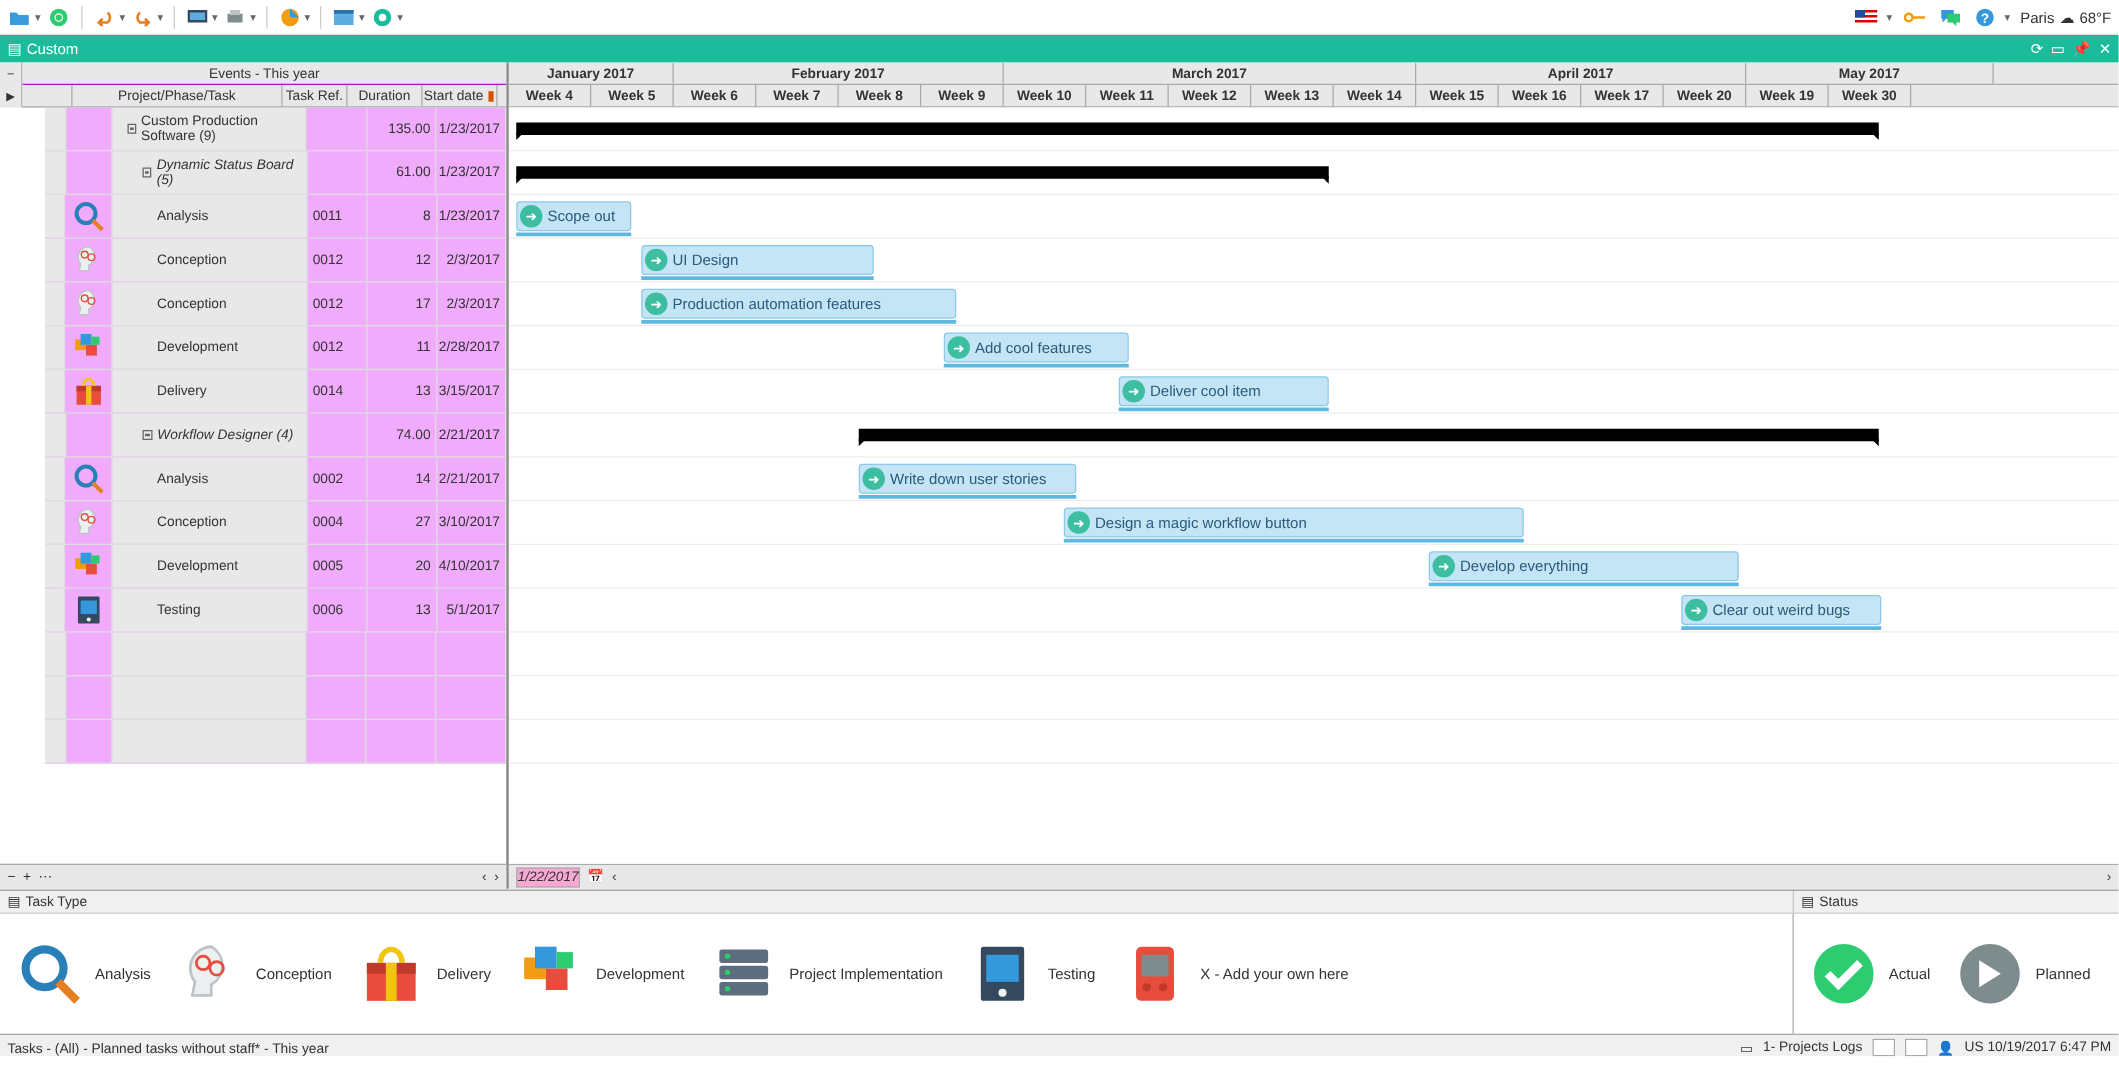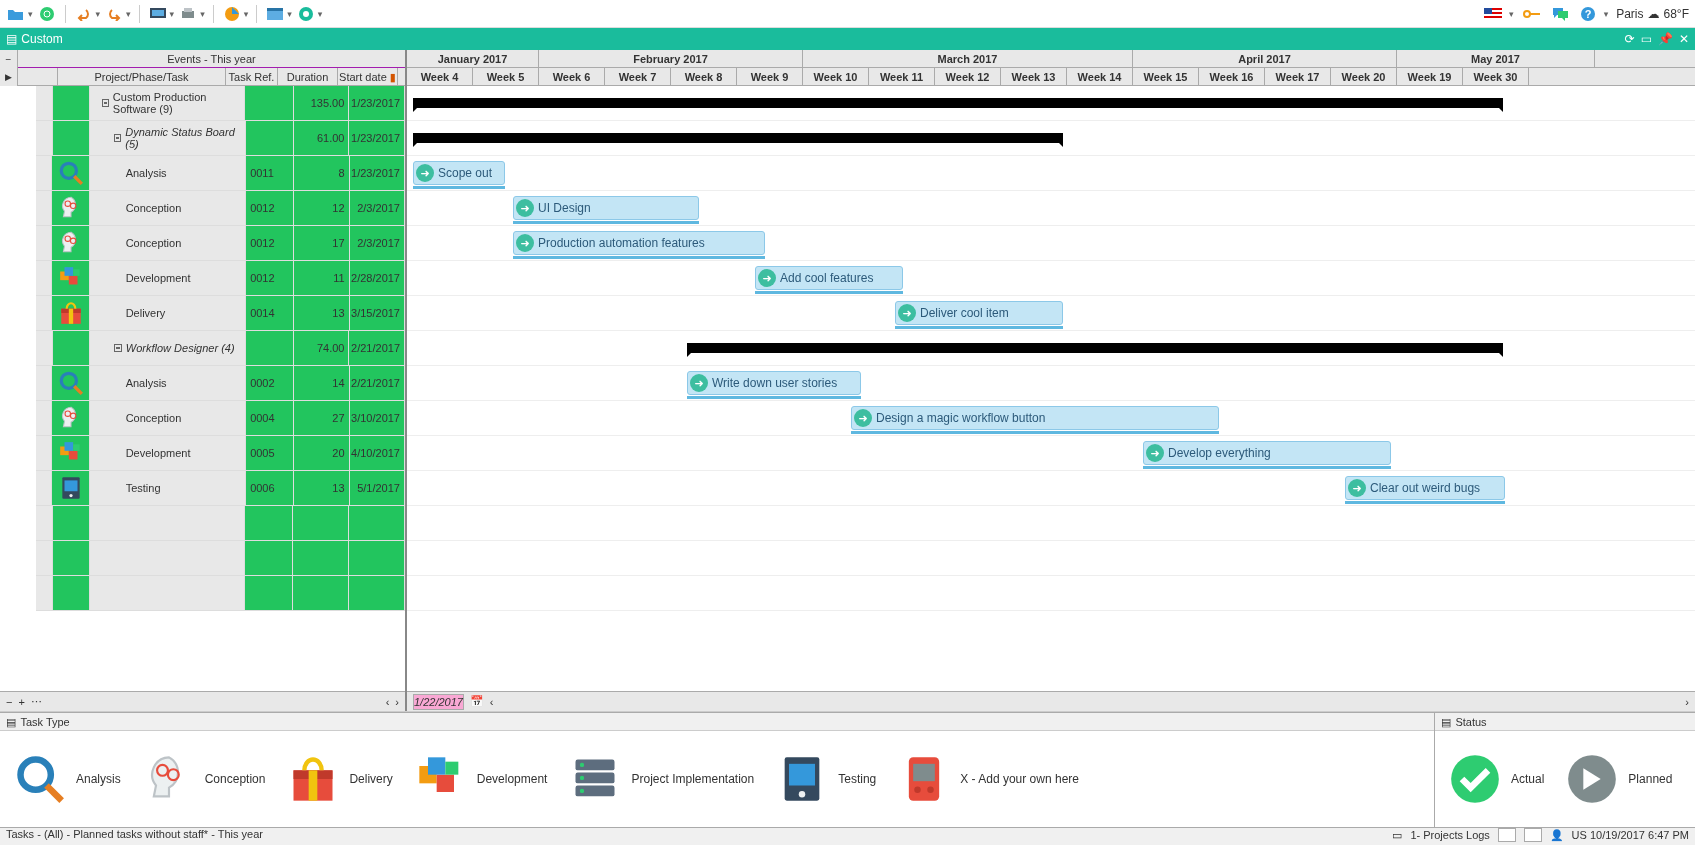--- a/index.html
+++ b/index.html
@@ -23,21 +23,21 @@
 .events-header { height: 18px; background: #e8e8e8; border-bottom: 1px solid #a21caf; text-align: center; font-size: 11px; line-height: 18px; }
 .col-headers { height: 18px; background: #e8e8e8; border-bottom: 1px solid #aaa; display: flex; }
 .col-headers > div { border-right: 1px solid #aaa; font-size: 11px; line-height: 18px; text-align: center; }
 .col-marker { width: 18px; background: #e8e8e8; border-right: 1px solid #aaa; }
 .col-icon { width: 40px; }
 .col-name { width: 168px; }
 .col-ref { width: 52px; }
 .col-dur { width: 60px; }
 .col-start { width: 60px; }
 .grid-body { flex: 1; overflow: hidden; }
-.grid-row { height: 35px; display: flex; border-bottom: 1px solid #ddd; background: #22c55e; margin-left: 36px; }
+.grid-row { height: 35px; display: flex; border-bottom: 1px solid #ddd; background: #f0abfc; margin-left: 36px; }
 .grid-row > div { border-right: 1px solid #ddd; display: flex; align-items: center; padding: 0 4px; font-size: 11px; overflow: hidden; }
 .grid-row .c-marker { width: 18px; background: #e8e8e8; padding: 0; }
 .grid-row .c-icon { width: 40px; justify-content: center; }
 .grid-row .c-name { width: 168px; background: #e8e8e8; }
 .grid-row .c-ref { width: 52px; }
 .grid-row .c-dur { width: 60px; justify-content: flex-end; }
 .grid-row .c-start { width: 60px; justify-content: flex-end; }
 .grid-row.summary .c-name { font-size: 11px; }
 .collapse-btn { width: 8px; height: 8px; border: 1px solid #666; margin-right: 4px; position: relative; }
 .collapse-btn::before { content: ""; position: absolute; left: 1px; right: 1px; top: 2px; height: 2px; background: #666; }
@@ -68,21 +68,21 @@
 .right-footer { height: 20px; background: #e8e8e8; border-top: 1px solid #aaa; display: flex; align-items: center; padding: 0 6px; gap: 6px; font-size: 11px; }
 
 .bottom-panels { height: 115px; display: flex; border-top: 1px solid #aaa; }
 .tasktype-panel { flex: 1; border-right: 1px solid #aaa; display: flex; flex-direction: column; }
 .status-panel { width: 260px; display: flex; flex-direction: column; }
 .panel-hdr { height: 18px; background: #f0f0f0; border-bottom: 1px solid #ccc; padding: 0 6px; font-size: 11px; line-height: 18px; display: flex; align-items: center; gap: 4px; }
 .panel-body { flex: 1; display: flex; align-items: center; gap: 20px; padding: 0 12px; }
 .legend-item { display: flex; align-items: center; gap: 8px; font-size: 12px; }
 .legend-icon { width: 56px; height: 56px; display: flex; align-items: center; justify-content: center; }
 
-.statusbar { height: 18px; background: #f0f0f0; border-top: 1px solid #aaa; display: flex; align-items: flex-start; padding: 0 6px; font-size: 11px; }
+.statusbar { height: 18px; background: #f0f0f0; border-top: 1px solid #aaa; display: flex; align-items: flex-end; padding: 0 6px; font-size: 11px; }
 .statusbar .sr { margin-left: auto; display: flex; align-items: center; gap: 8px; }
 .statusbar .sbtn { width: 18px; height: 14px; border: 1px solid #aaa; background: #fff; }
 
 svg { display: block; }
 </style>
 </head>
 <body>
 
 <div class="toolbar-top">
   <span class="tbtn">

